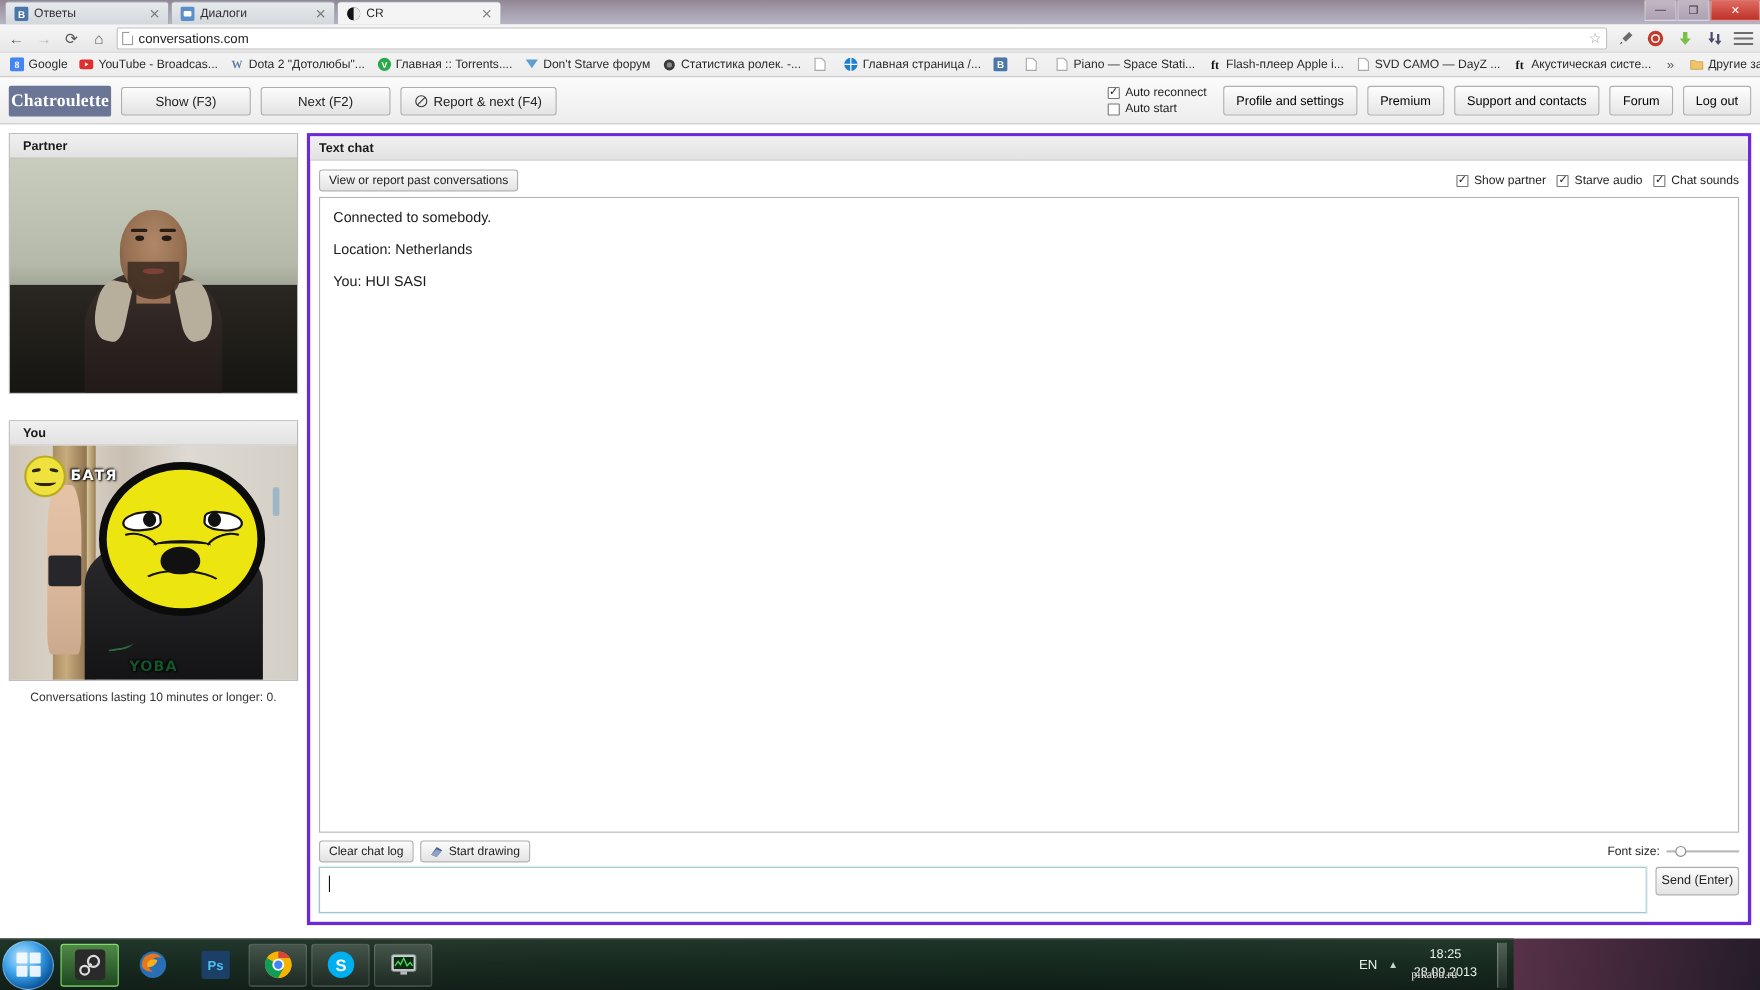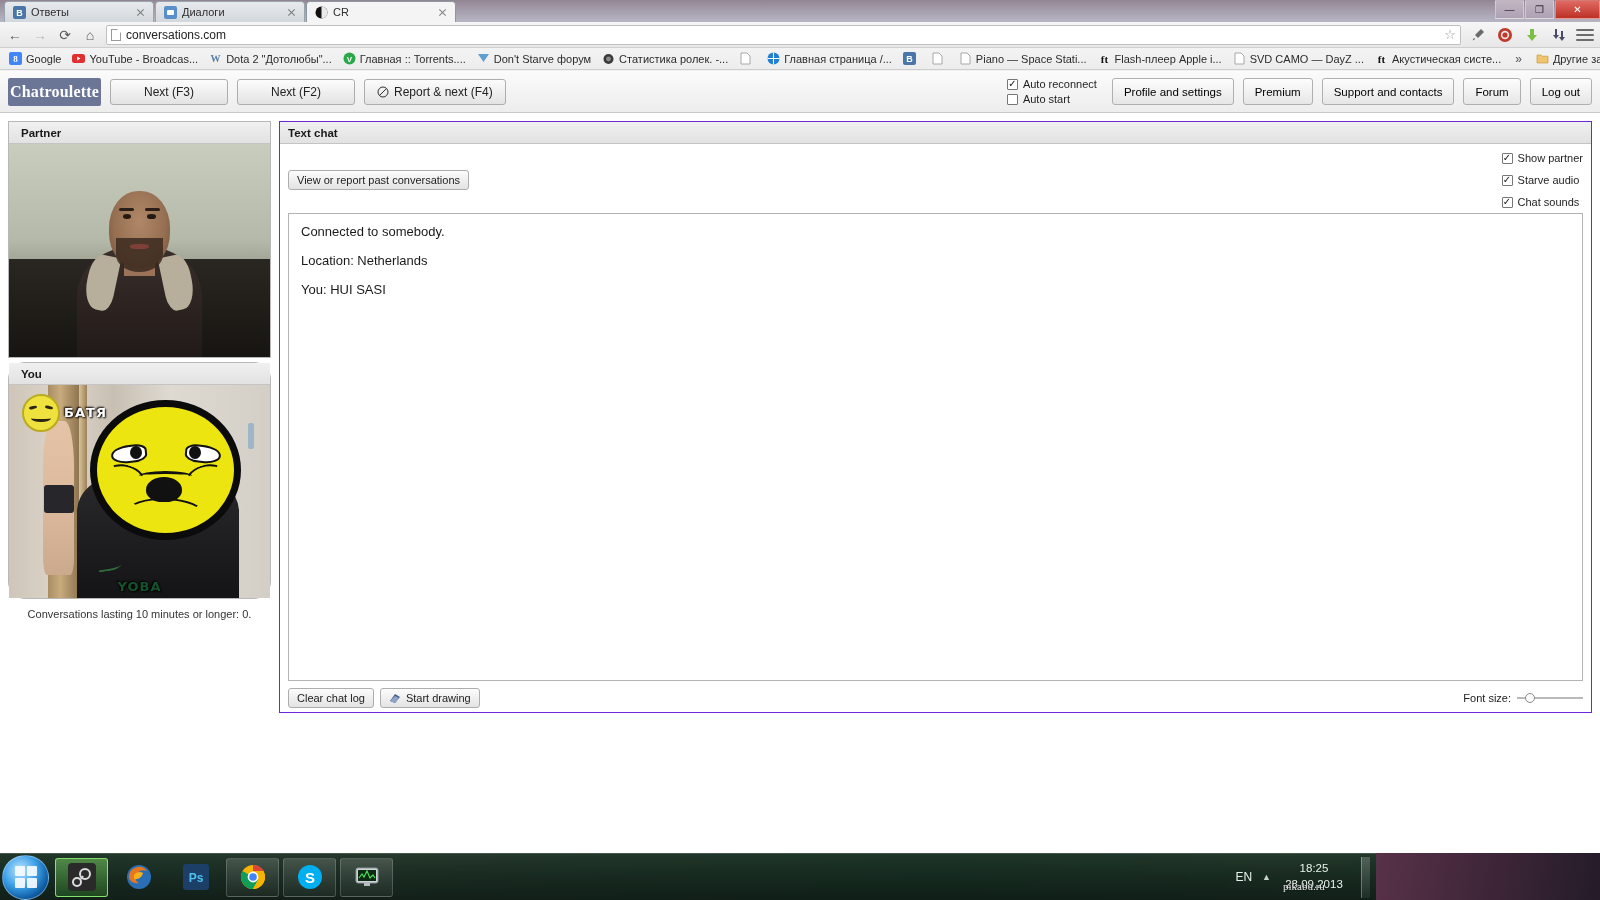--- a/index.html
+++ b/index.html
@@ -230,28 +230,28 @@
     background:#2a2410; border-radius:40%;}
   #batya .face .e1{ left:14%; transform:rotate(-12deg);} #batya .face .e2{ right:14%; transform:rotate(12deg);}
   #batya .face .m{ position:absolute; left:20%; top:55%; width:60%; height:22%;
     border-bottom:3px solid #2a2410; border-radius:0 0 60% 60%;}
   #batya .txt{ color:#fff; font-family:"DejaVu Sans", sans-serif; font-weight:bold; font-size:13px;
     letter-spacing:1px; text-shadow:1px 1px 2px #000, -1px -1px 2px #000;}
 
   #convnote{ text-align:center; font-size:11px; color:#333; margin-top:9px; }
 
   
-  #rightcol{ flex:1 1 auto; border:1px solid #6d28d9; background:#fff; display:flex; flex-direction:column;
-             height:592px; }
+  #rightcol{ flex:1 1 auto; border:3px solid #6d28d9; background:#fff; display:flex; flex-direction:column;
+             height:720px; }
   #chat-hd{ height:22px; background:linear-gradient(180deg,#f0f0f0,#e2e2e2);
             border-bottom:1px solid #c4c4c4; display:flex; align-items:center;
             padding:0 8px; font-size:11.5px; font-weight:bold; color:#1a1a1a;}
   #chat-toolrow{ display:flex; align-items:center; padding:8px 8px 5px 8px; }
   #chat-toolrow .btn{ height:20px; font-size:11px; padding:0 8px; }
-  #chat-opts{ margin-left:auto; display:flex; gap:10px;flex-direction:column; }
+  #chat-opts{ margin-left:auto; display:flex; gap:10px; }
   #chatlog{
     flex:1 1 auto; margin:0 8px; border:1px solid #b4b4b4; background:#fff;
     padding:10px 12px; font-size:13px; color:#1a1a1a; overflow:hidden;
   }
   #chatlog .line{ margin-bottom:14px; }
   #chat-bottomrow{ display:flex; align-items:center; padding:7px 8px 4px 8px; gap:6px;}
   #chat-bottomrow .btn{ height:20px; font-size:11px; padding:0 8px; }
   #fontsize{ margin-left:auto; display:flex; align-items:center; gap:6px; font-size:11px; color:#222;}
   #slider{ position:relative; width:66px; height:12px; display:flex; align-items:center;}
   #slider .track{ position:absolute; left:0; right:0; top:5px; height:2px; background:#b9b9b9;}
@@ -532,21 +532,21 @@
       <span class="bml">Другие закладки</span>
     </div>
   </div>
 
   <div id="page">
 
     <div id="cr-header">
       <div id="logo">Chatroulette</div>
 
       <div class="btn wide">
-        <span>Next (F3)</span>
+        <span>Show (F3)</span>
       </div>
       <div class="btn wide">
         <span>Next (F2)</span>
       </div>
       <div class="btn wide">
         <span>
           <svg width="12" height="12" viewBox="0 0 12 12">
               <circle cx="6" cy="6" r="5" fill="none" stroke="#333"></circle>
               <path d="M2.6 9.4 L9.4 2.6" stroke="#333"></path>
             </svg>
@@ -590,21 +590,21 @@
             <div class="head"></div>
             <div class="beard"></div>
             <div class="browL"></div>
             <div class="browR"></div>
             <div class="eyeL"></div>
             <div class="eyeR"></div>
             <div class="mouth"></div>
           </div>
         </div>
 
-        <div class="panel" style="margin-top:4px;border-radius:17px;">
+        <div class="panel" style="margin-top:24px;">
           <div class="panel-hd">You</div>
           <div class="vid" id="your-video">
             <div class="room"></div>
             <div class="door"></div>
             <div class="doorframe"></div>
             <div class="guy"></div>
             <div class="shorts"></div>
             <div class="wallobj"></div>
             <div class="shirt"></div>
             <div class="swoosh"></div>
@@ -678,20 +678,26 @@
 
           <div id="fontsize">
             <span>Font size:</span>
             <span id="slider">
               <span class="track"></span>
               <span class="knob"></span>
             </span>
           </div>
         </div>
 
+        <div id="inputrow">
+          <div id="msgbox">
+            <span id="caret"></span>
+          </div>
+          <div class="btn" id="sendbtn">Send (Enter)</div>
+        </div>
       </div>
     </div>
   </div>
 </div>
 
 <div id="taskbar">
 
   <div id="startbtn">
     <span class="orb">
         <i></i>

